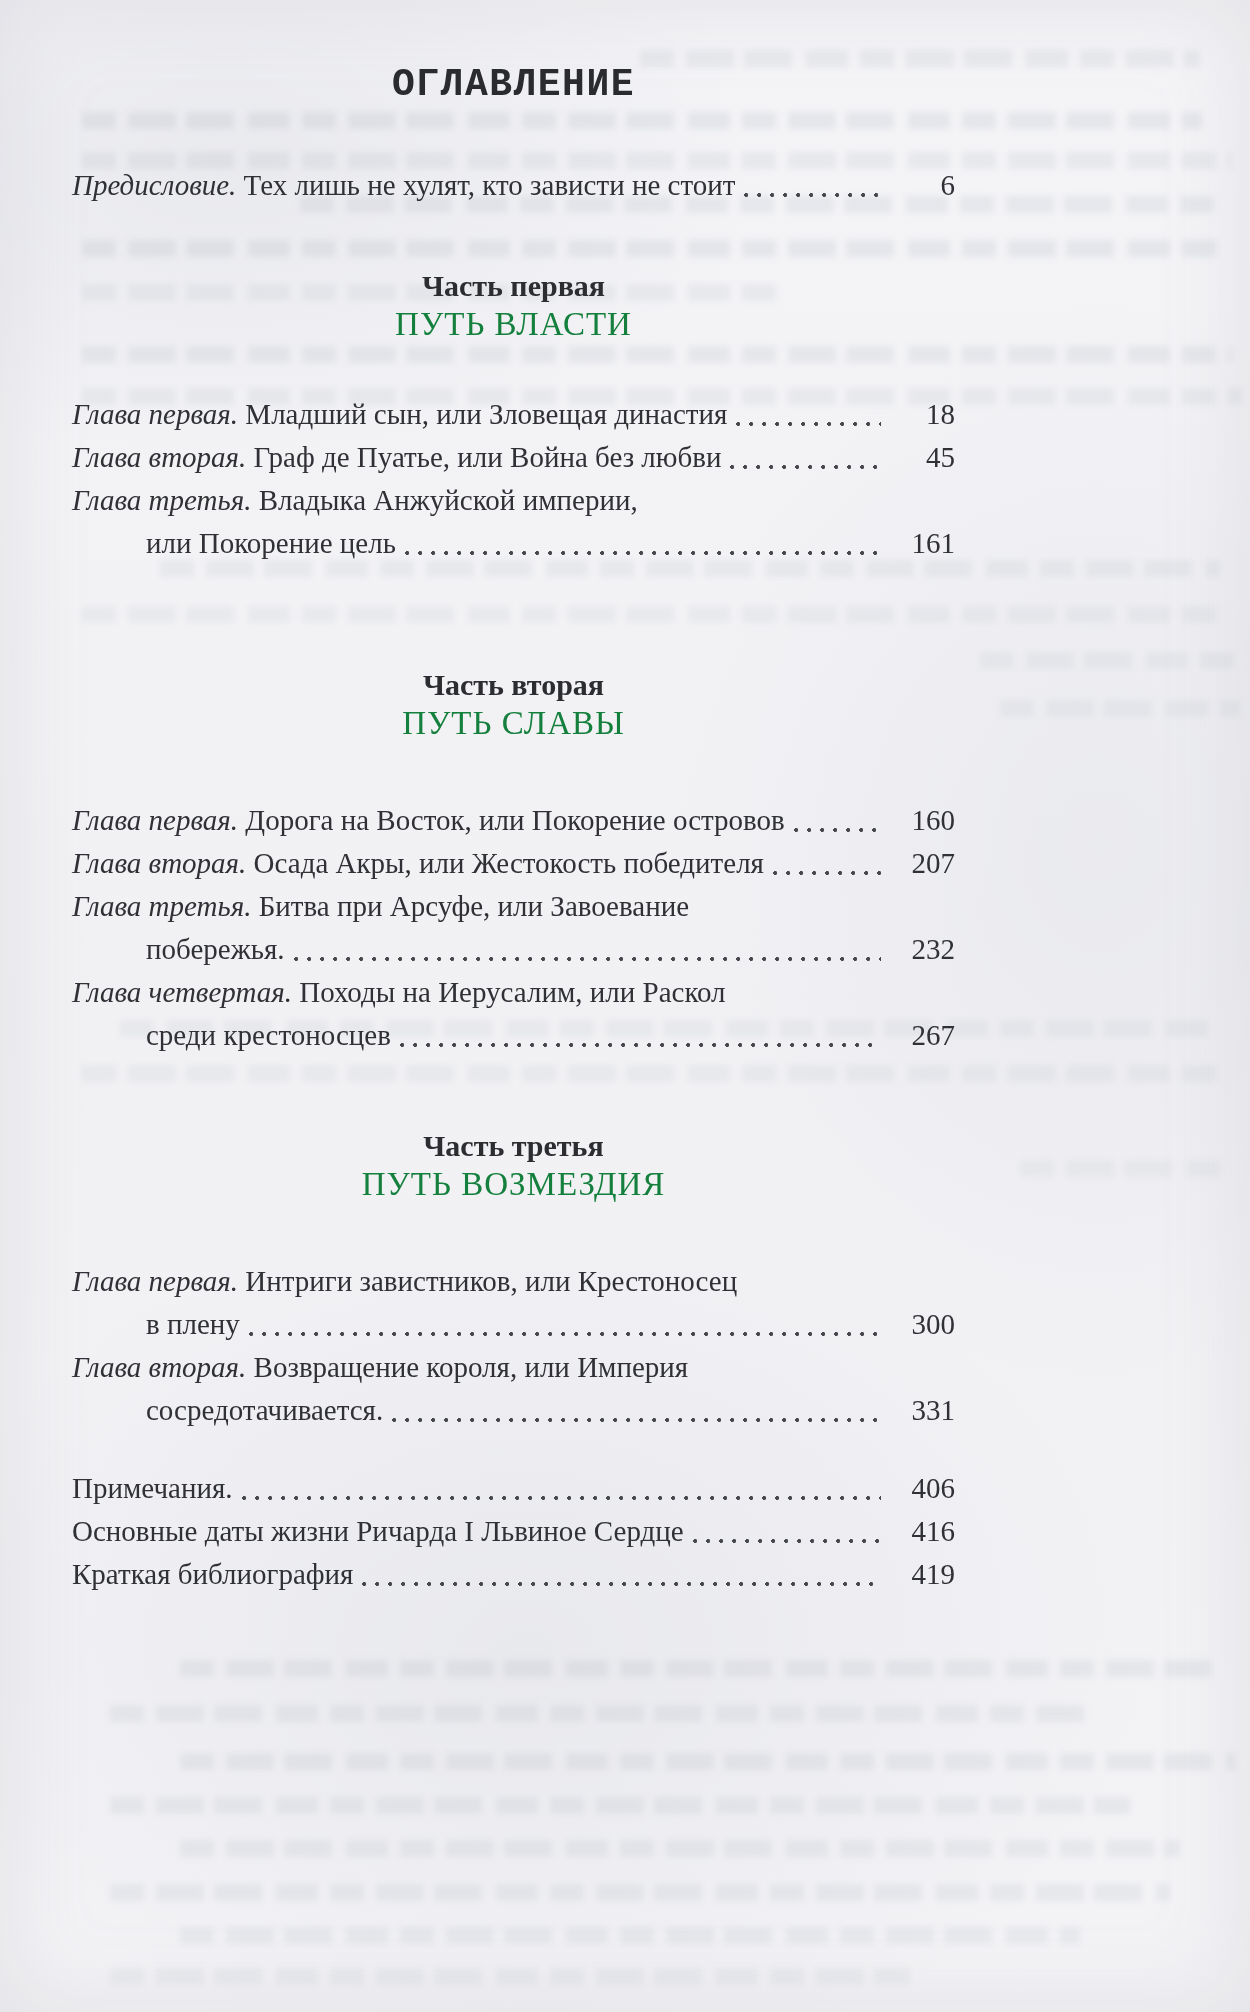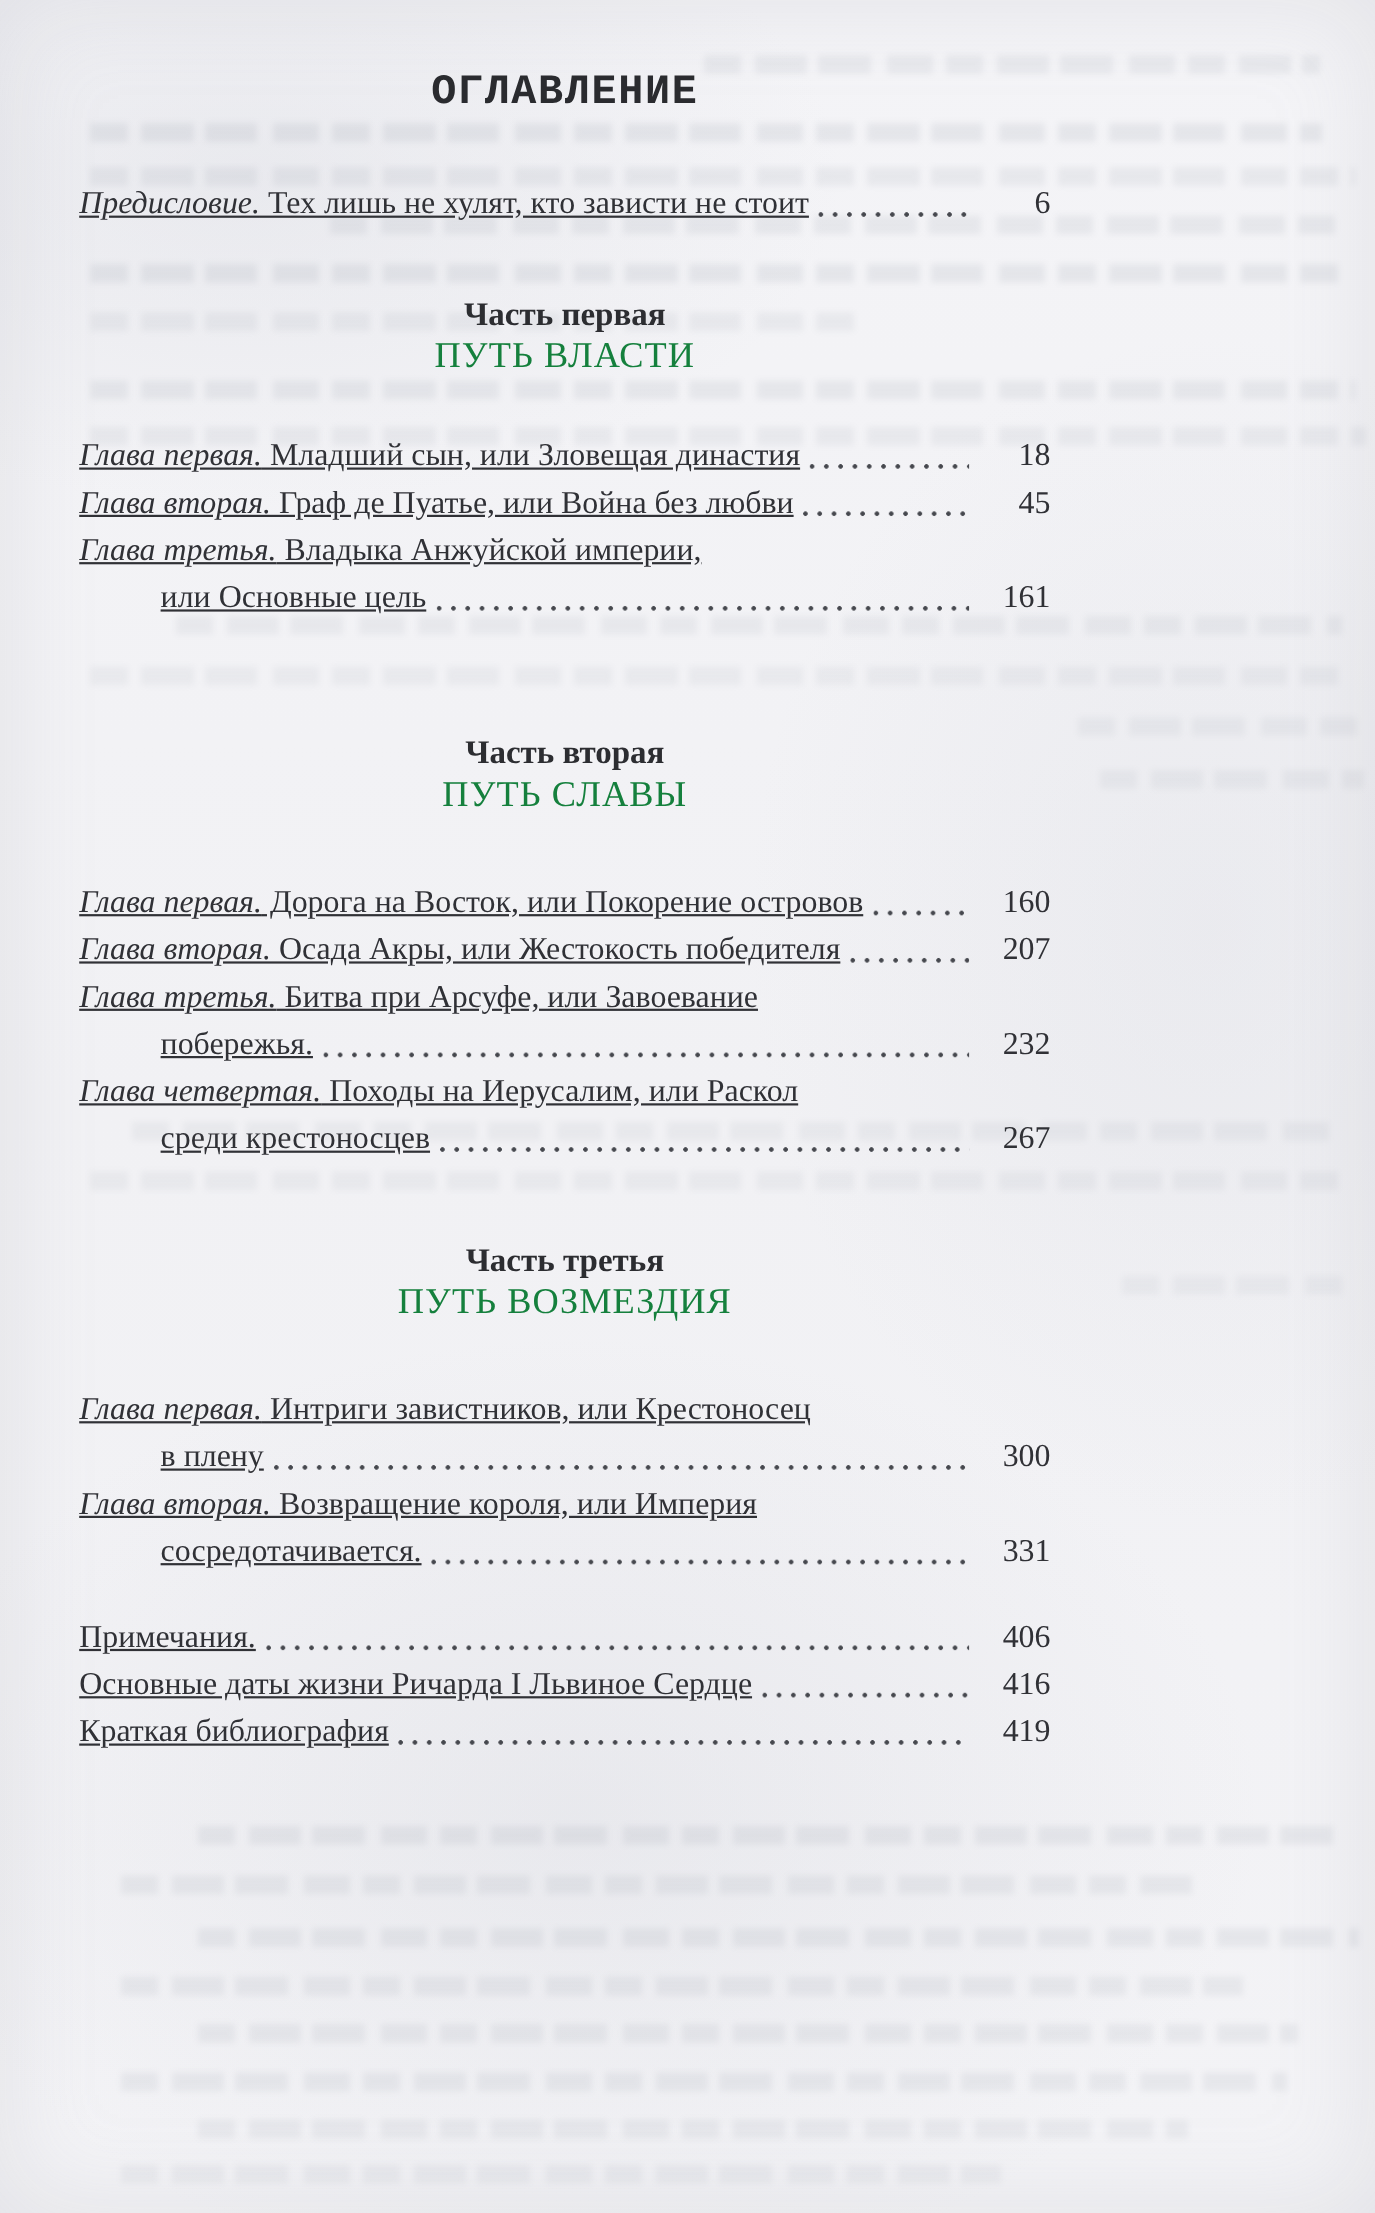--- a/index.html
+++ b/index.html
@@ -69,21 +69,21 @@
     letter-spacing: 1px;
     color: #15803d;
   }
   .entries { }
   .row {
     display: flex;
     align-items: baseline;
     font-size: 29px;
     line-height: 43px;
   }
-  .row .text { flex: 0 1 auto; white-space: nowrap; text-decoration: underline; }
+  .row .text { flex: 0 1 auto; white-space: nowrap; }
   .row .text i { font-style: italic; }
   .wrap-row { padding-left: 74px; }
   .dots {
     flex: 1 1 auto;
     min-width: 24px;
     height: 6px;
     align-self: flex-end;
     margin: 0 12px 9px 9px;
     background-image: radial-gradient(circle at 2.2px 3px, #46484e 1.8px, transparent 2.2px);
     background-size: 13px 6px;
@@ -160,21 +160,21 @@
     </div>
     <div class="row">
       <span class="text"><i>Глава вторая.</i><span> Граф де Пуатье, или Война без любви</span></span>
       <span class="dots"></span>
       <span class="pagenum">45</span>
     </div>
     <div class="row">
       <span class="text"><i>Глава третья.</i><span> Владыка Анжуйской империи,</span></span>
     </div>
     <div class="row wrap-row">
-      <span class="text">или Основные цель</span>
+      <span class="text">или Покорение цель</span>
       <span class="dots"></span>
       <span class="pagenum">161</span>
     </div>
   </div>
 
   <div class="part-heading sp-part2">
     <div class="part-name">Часть вторая</div>
     <div class="part-subtitle">ПУТЬ СЛАВЫ</div>
   </div>
 

